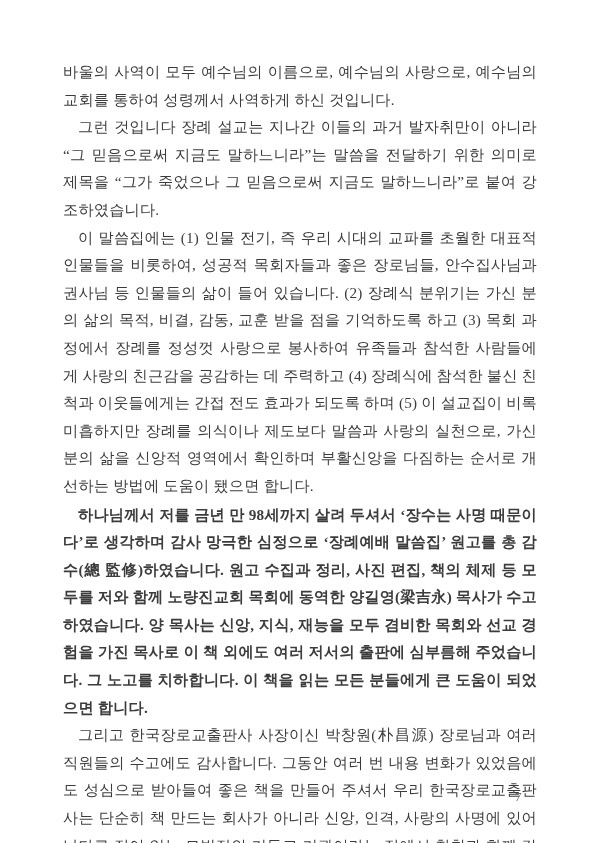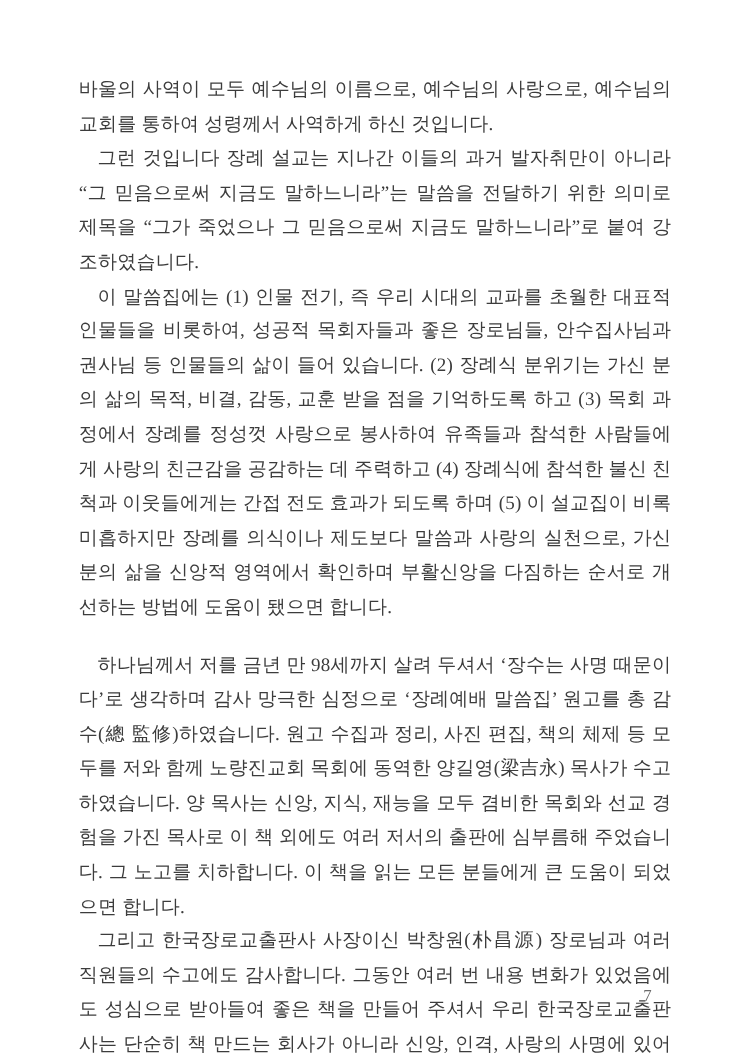--- a/index.html
+++ b/index.html
@@ -35,21 +35,22 @@
   .content p {
     margin: 0;
     text-align: justify;
     word-break: break-all;
     text-justify: inter-character;
   }
   .content p.indent {
     text-indent: 15px;
   }
   .content p.gap-before {
-    margin-top: 19px;
+    margin-top: 1px;
+    font-weight: bold;
   }
   .page-number {
     position: absolute;
     left: 508px;
     top: 789px;
     width: 20px;
     text-align: center;
     font-size: 13.5px;
     color: #6a6a6a;
     font-family: "Liberation Serif", "DejaVu Serif", serif;

